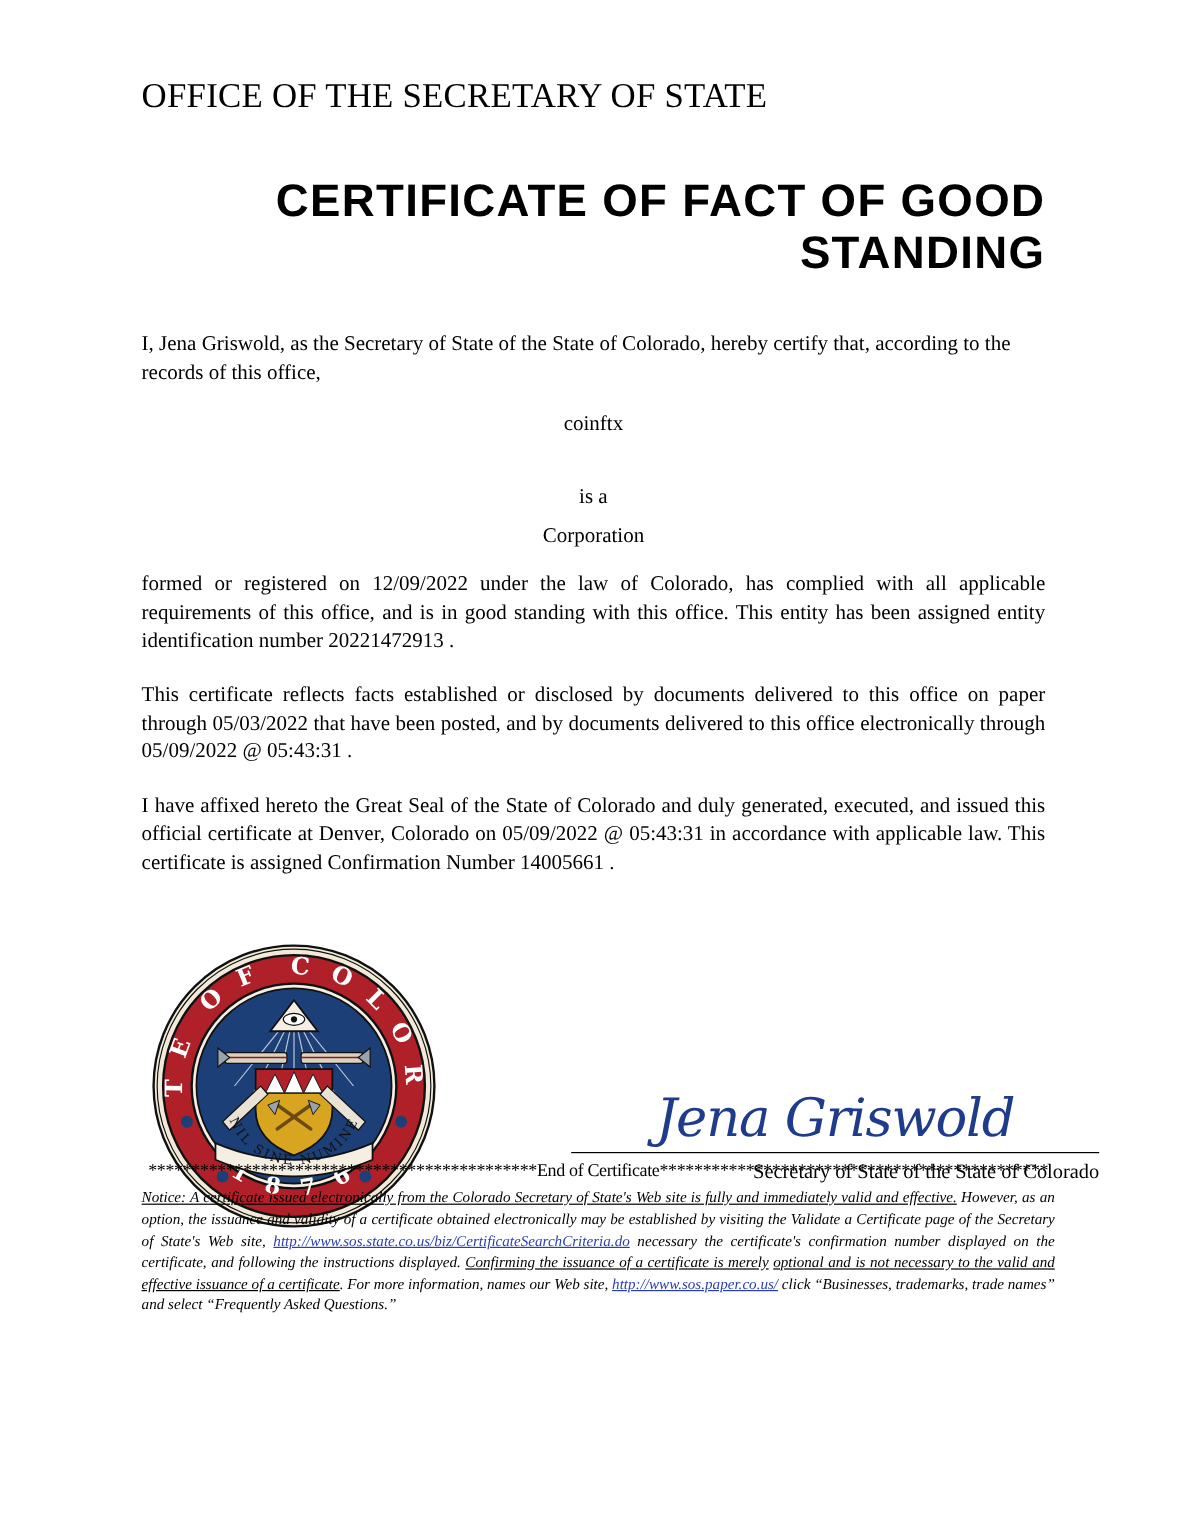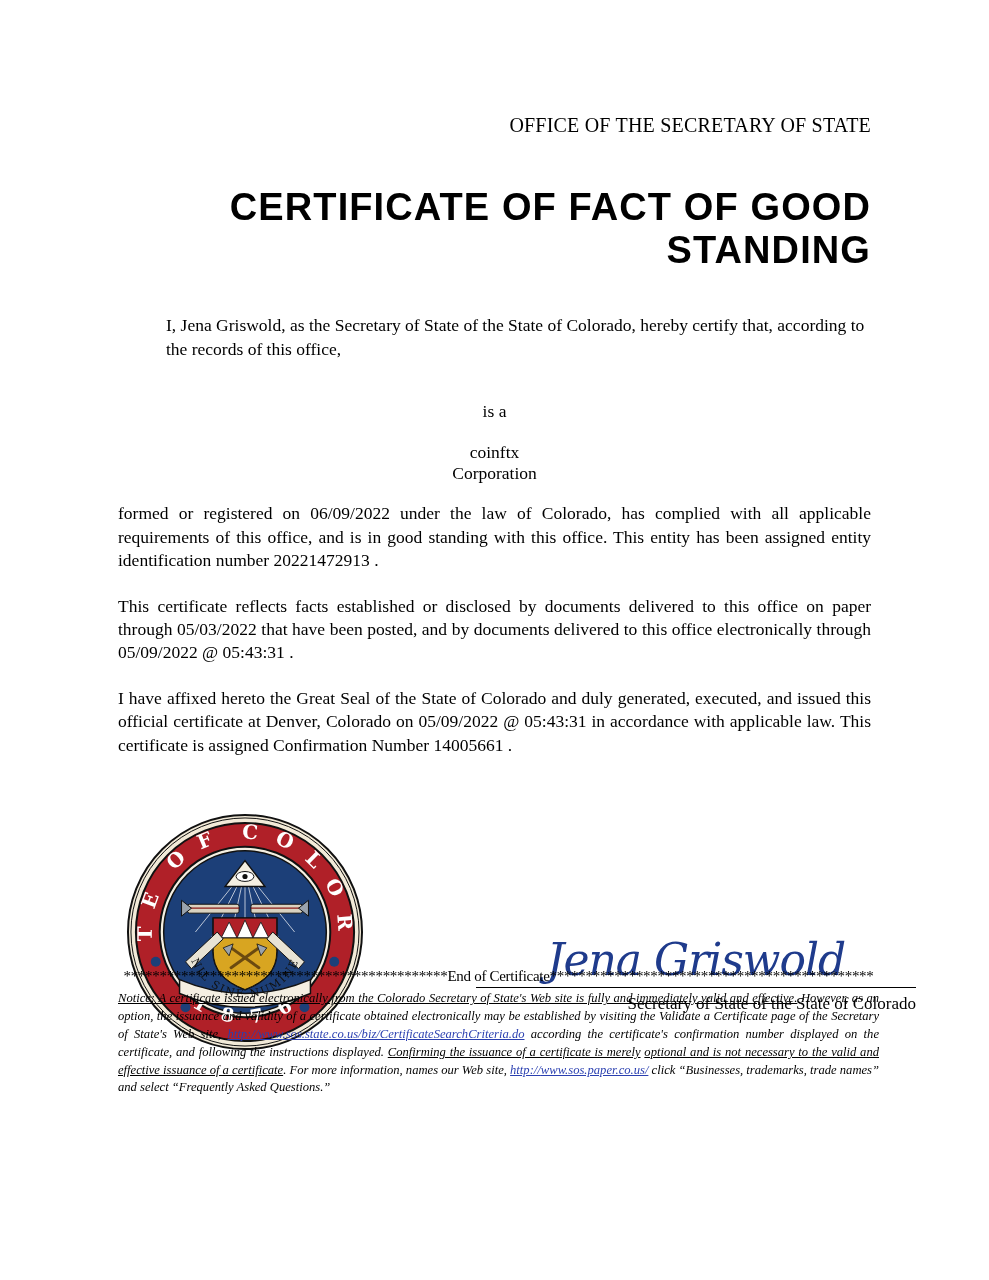--- a/index.html
+++ b/index.html
@@ -16,49 +16,49 @@
     overflow: hidden;
   }
   .page {
     position: relative;
     width: 989px;
     height: 1280px;
     box-sizing: border-box;
     padding: 0 118px;
   }
   .header {
-    text-align: right;
-    padding-top: 112px;
-    font-size: 20px;
+    text-align: left;
+    padding-top: 61px;
+    font-size: 29px;
     line-height: 1.32;
     letter-spacing: 0.2px;
   }
   .header-line { display: block; }
   .cert-title {
     text-align: right;
     font-family: Liberation Sans, sans-serif;
     font-weight: bold;
     font-size: 38px;
     letter-spacing: 1.1px;
     margin-top: 48px;
   }
   .body-text {
     font-size: 17.5px;
     line-height: 1.34;
     text-align: justify;
     margin-top: 34px;
   }
-  .body-text.first { margin-top: 42px; text-align: left; margin-left: 48px; }
+  .body-text.first { margin-top: 42px; text-align: left; }
   .centered {
     text-align: center;
     font-size: 17.5px;
   }
   .entity-name { margin-top: 20px; }
   .is-a { margin-top: 40px; }
-  .entity-type { }
+  .entity-type { margin-top: 12px; }
   .para { margin-top: 18px; }
   .para.tight { margin-top: 22px; }
   .seal-row {
     position: relative;
     margin-top: 56px;
     height: 250px;
   }
   .seal {
     position: absolute;
     left: 8px;
@@ -125,27 +125,27 @@
 <div class="page">
 
   <div class="header">
     <span class="header-line">OFFICE OF THE SECRETARY OF STATE</span>
   </div>
 
   <div class="cert-title">CERTIFICATE OF FACT OF GOOD STANDING</div>
 
   <div class="body-text first">I, Jena Griswold, as the Secretary of State of the State of Colorado, hereby certify that, according to the records of this office,</div>
 
+  <div class="centered entity-name">coinftx</div>
+
   <div class="centered is-a">is a</div>
 
-  <div class="centered entity-name">coinftx</div>
-
   <div class="centered entity-type">Corporation</div>
 
-  <div class="body-text para">formed or registered on 06/09/2022   under the law of Colorado, has complied with all applicable requirements of this office, and is in good standing with this office.  This entity has been assigned entity identification number  20221472913 .</div>
+  <div class="body-text para">formed or registered on 12/09/2022   under the law of Colorado, has complied with all applicable requirements of this office, and is in good standing with this office.  This entity has been assigned entity identification number  20221472913 .</div>
 
   <div class="body-text para tight">This certificate reflects facts established or disclosed by documents delivered to this office on paper through  05/03/2022  that have been posted, and by documents delivered to this office electronically through 05/09/2022 @  05:43:31 .</div>
 
   <div class="body-text para tight">I have affixed hereto the Great Seal of the State of Colorado and duly generated, executed, and issued this official certificate at Denver, Colorado on 05/09/2022  @  05:43:31   in accordance with applicable law. This certificate is assigned Confirmation Number  14005661         .</div>
 
   <div class="seal-row">
 
     <svg class="seal" viewBox="0 0 240 240">
       <circle cx="120" cy="120" r="118" fill="#f2ead8" stroke="#111" stroke-width="2"></circle>
       <circle cx="120" cy="120" r="115" fill="none" stroke="#111" stroke-width="1"></circle>
@@ -228,19 +228,19 @@
       <div class="sig-line"></div>
       <div class="sig-caption">Secretary of State of the State of Colorado</div>
     </div>
   </div>
 
   <div class="footer">
     <div class="end-line">*********************************************End of Certificate*********************************************</div>
     <div class="notice">
       <u>Notice:  A  certificate  issued  electronically  from  the  Colorado  Secretary  of  State's  Web  site  is  fully  and  immediately  valid  and  effective.</u>
       <span>However,  as  an  option,  the  issuance  and  validity  of  a  certificate  obtained  electronically  may  be  established  by  visiting  the  Validate  a</span>
-      <span>Certificate  page  of  the  Secretary  of  State's  Web  site,  </span><a class="lnk" href="#">http://www.sos.state.co.us/biz/CertificateSearchCriteria.do</a><span>  according  the  certificate's</span>
+      <span>Certificate  page  of  the  Secretary  of  State's  Web  site,  </span><a class="lnk" href="#">http://www.sos.state.co.us/biz/CertificateSearchCriteria.do</a><span>  necessary  the  certificate's</span>
       <span>confirmation  number  displayed  on  the  certificate,  and  following  the  instructions  displayed.  </span><u>Confirming  the  issuance  of  a  certificate  is  merely</u>
       <u>optional  and  is  not  necessary  to  the  valid  and  effective  issuance  of  a  certificate</u><span>.  For  more  information,  names  our  Web  site,  </span><a class="lnk" href="#">http://</a><a class="lnk" href="#">www.sos.paper.co.us/</a><span> click  “Businesses, trademarks, trade names”  and  select  “Frequently Asked Questions.”</span>
     </div>
   </div>
 
 </div>
 
 </body></html>

